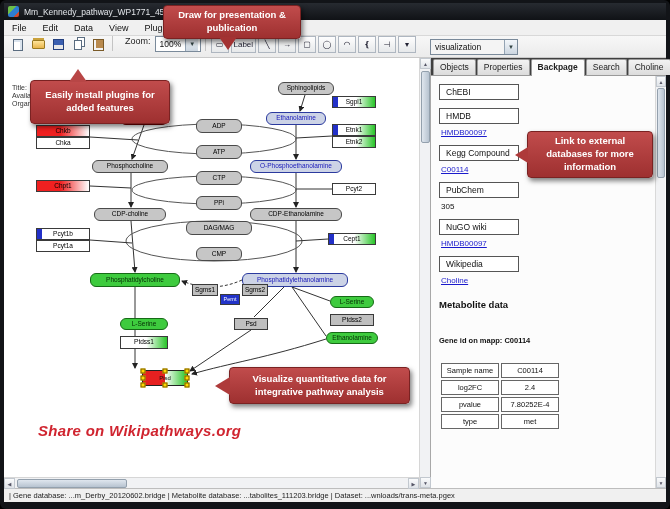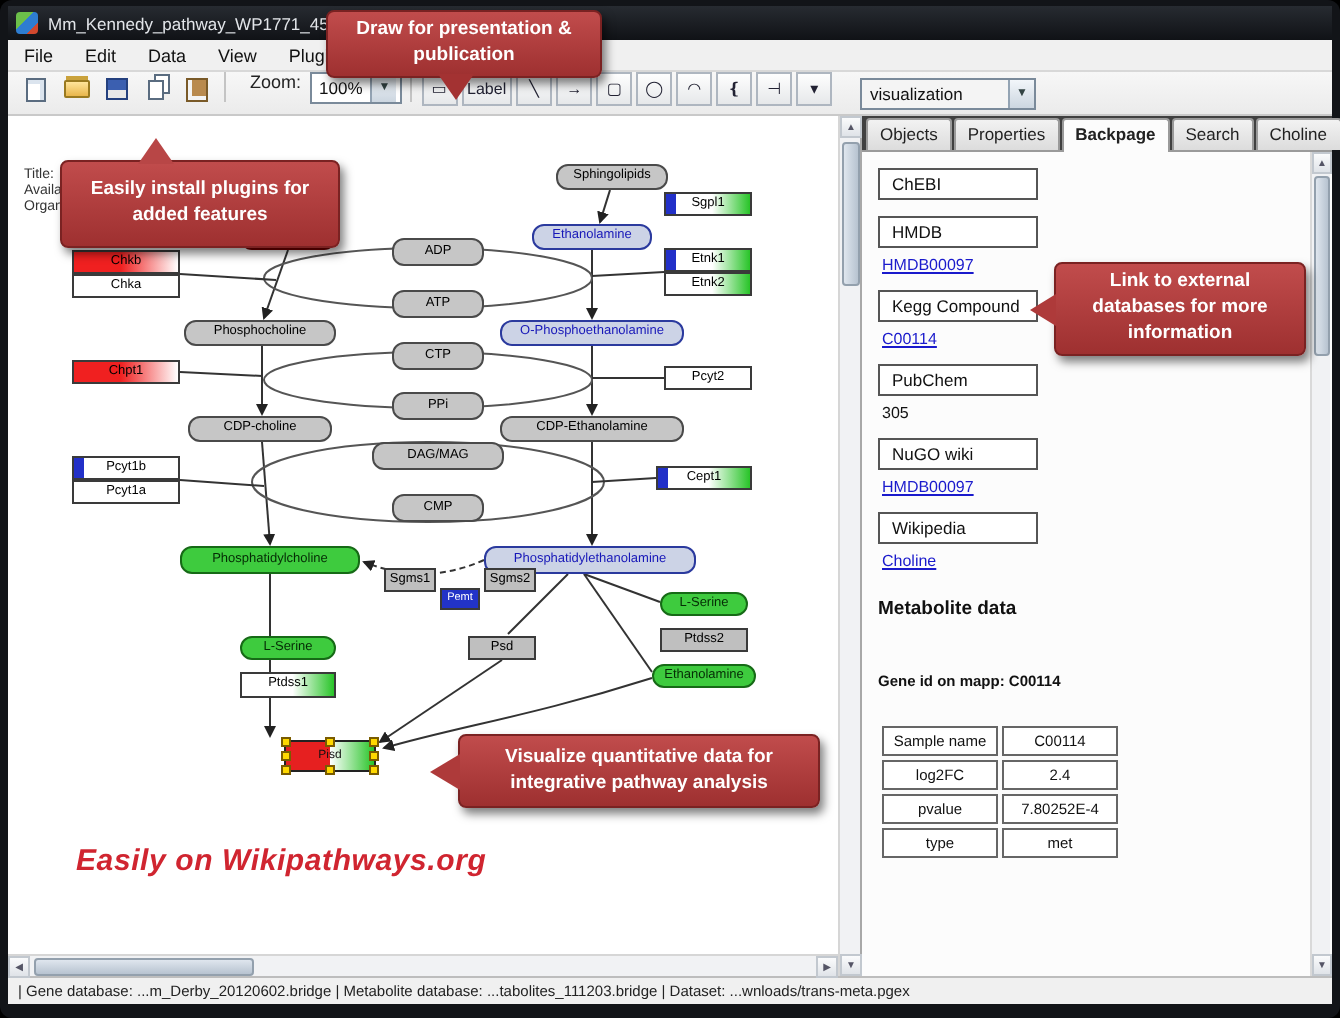--- a/index.html
+++ b/index.html
@@ -179,21 +179,21 @@
         <line x1="324" y1="181" x2="292" y2="183"></line>
         <path d="M238,222 C218,231 198,231 178,223" stroke-dasharray="3,2" marker-end="url(#ah)"></path>
         <path d="M131,229 L131,310" marker-end="url(#ah)"></path>
         <path d="M288,229 L326,243"></path>
         <path d="M288,229 L322,278"></path>
         <path d="M280,229 L250,259"></path>
         <path d="M247,272 L186,313" marker-end="url(#ah)"></path>
         <path d="M322,281 C262,300 226,305 188,316" marker-end="url(#ah)"></path>
       </g>
     </svg>
-    <div class="share-text">Easily on Wikipathways.org</div>
+    <div class="share-text">Share on Wikipathways.org</div>
   <div class="info-line" style="top: 26px;">Title:</div>
       <div class="info-line" style="top: 34px;">Availab</div>
       <div class="info-line" style="top: 42px;">Organis</div>
       <div class="node grayRound" style="left: 274px; top: 24px; width: 56px; height: 13px;">Sphingolipids</div>
       <div class="node boxBlueGreen" style="left: 328px; top: 38px; width: 44px; height: 12px;">Sgpl1</div>
       <div class="node redRound" style="left: 116px; top: 54px; width: 48px; height: 13px;">Choline</div>
       <div class="node blueRound" style="left: 262px; top: 54px; width: 60px; height: 13px;">Ethanolamine</div>
       <div class="node grayRound" style="left: 192px; top: 61px; width: 46px; height: 14px;">ADP</div>
       <div class="node boxRed" style="left: 32px; top: 67px; width: 54px; height: 12px;">Chkb</div>
       <div class="node box" style="left: 32px; top: 79px; width: 54px; height: 12px;">Chka</div>

